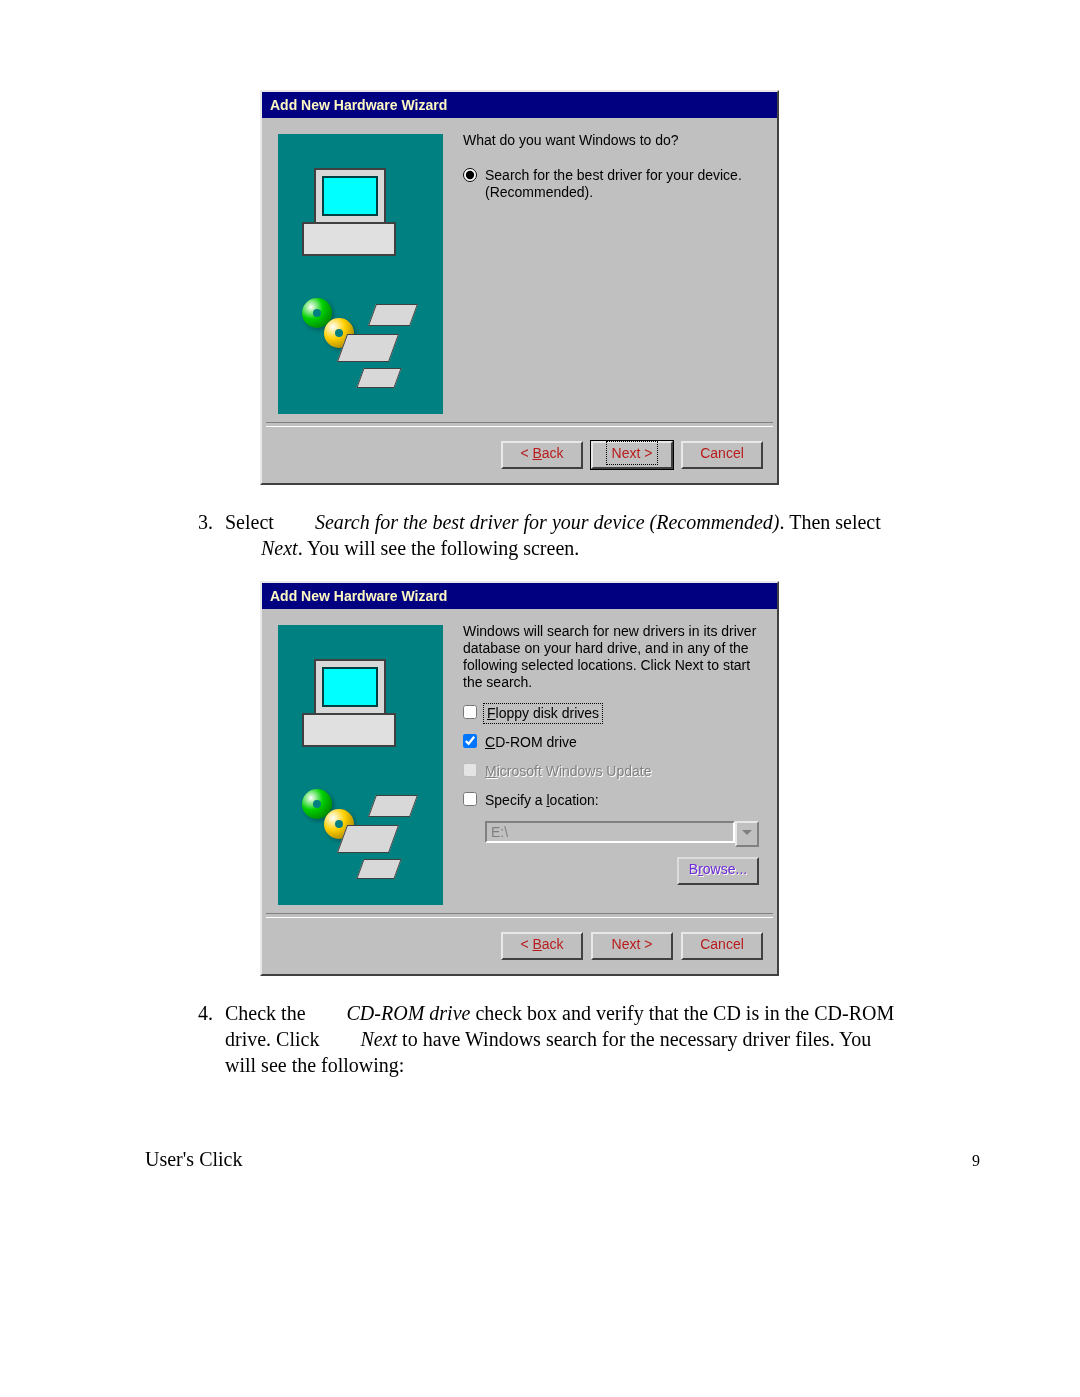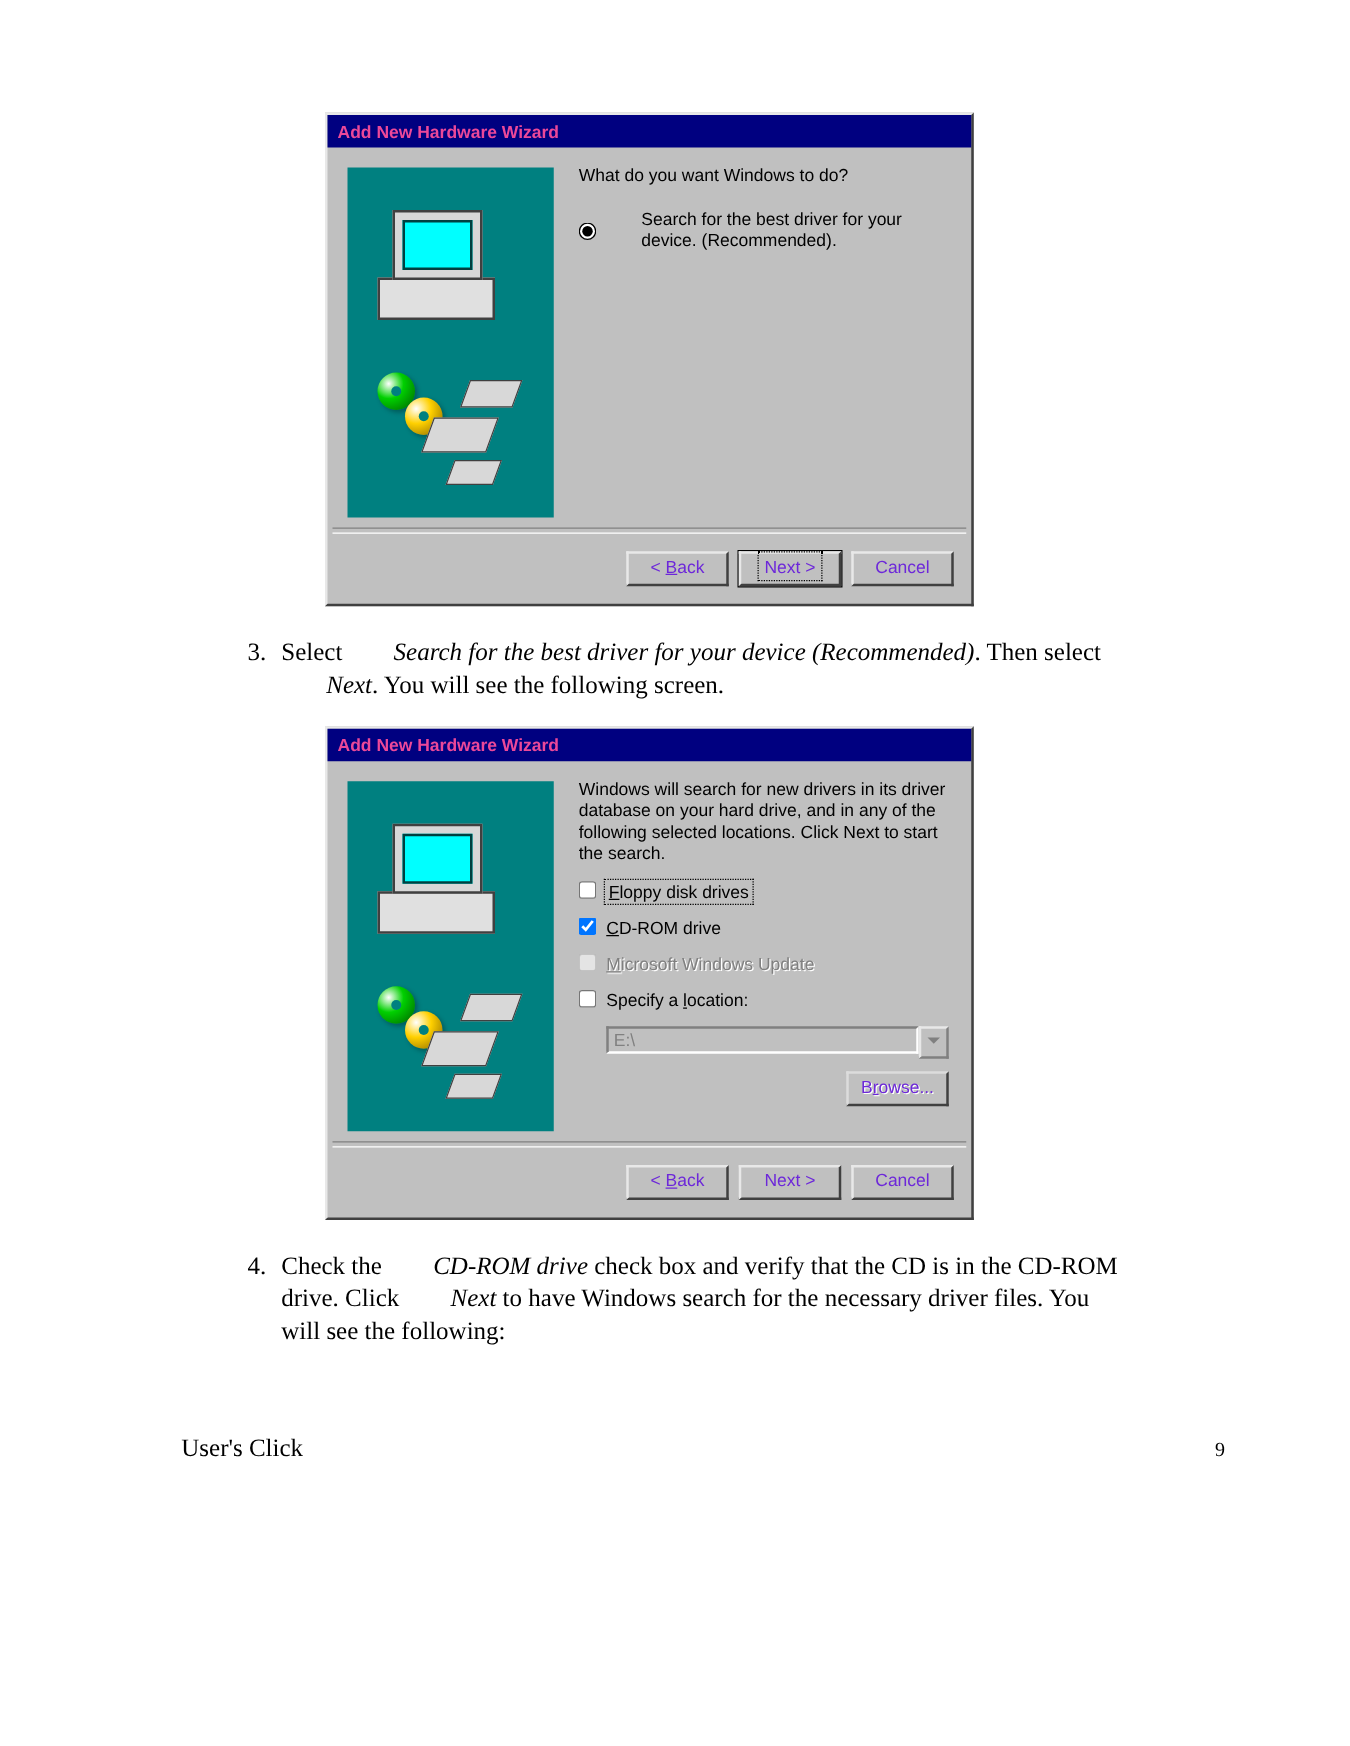--- a/index.html
+++ b/index.html
@@ -20,21 +20,21 @@
     background: #c0c0c0;
     border-top: 2px solid #e8e8e8;
     border-left: 2px solid #e8e8e8;
     border-right: 2px solid #404040;
     border-bottom: 2px solid #404040;
     font-family: "MS Sans Serif", Tahoma, Arial, sans-serif;
     font-size: 14px;
   }
   .titlebar {
     background: #000080;
-    color: #ec4899;
+    color: #fef9c3;
     padding: 4px 8px;
     font-weight: bold;
     line-height: 18px;
   }
   .dlg-body {
     display: flex;
   }
   .dlg-image {
     width: 165px;
     height: 280px;
@@ -45,23 +45,22 @@
   }
   .dlg-content {
     padding: 14px 18px 14px 20px;
     color: #000;
     line-height: 17px;
     flex: 1 0 0;
   }
   .dlg-content p.q { margin: 0 0 18px 0; }
   .radio-row {
     display: flex;
-    align-items: center;
+    align-items: flex-start;
     margin: 0 0 14px 0;
-    gap: 28px;
   }
   .radio-row .radio {
     width: 14px; height: 14px; margin: 1px 8px 0 0; flex-shrink: 0;
     accent-color: #000;
   }
   .check-row {
     display: flex;
     align-items: flex-start;
     margin: 0 0 12px 0;
   }
@@ -85,21 +84,21 @@
     height: 24px;
     background: #c0c0c0;
     border-top: 2px solid #e8e8e8;
     border-left: 2px solid #e8e8e8;
     border-right: 2px solid #404040;
     border-bottom: 2px solid #404040;
     font-family: "MS Sans Serif", Tahoma, Arial, sans-serif;
     font-size: 14px;
     line-height: 20px;
     text-align: center;
-    color: #6d28d9;
+    color: #b91c1c;
     cursor: pointer;
   }
   .btn98.default {
     box-shadow: 0 0 0 1px #000;
   }
   .btn98.default span {
     outline: 1px dotted #000;
     outline-offset: 1px;
     display: inline-block;
     padding: 0 4px;

